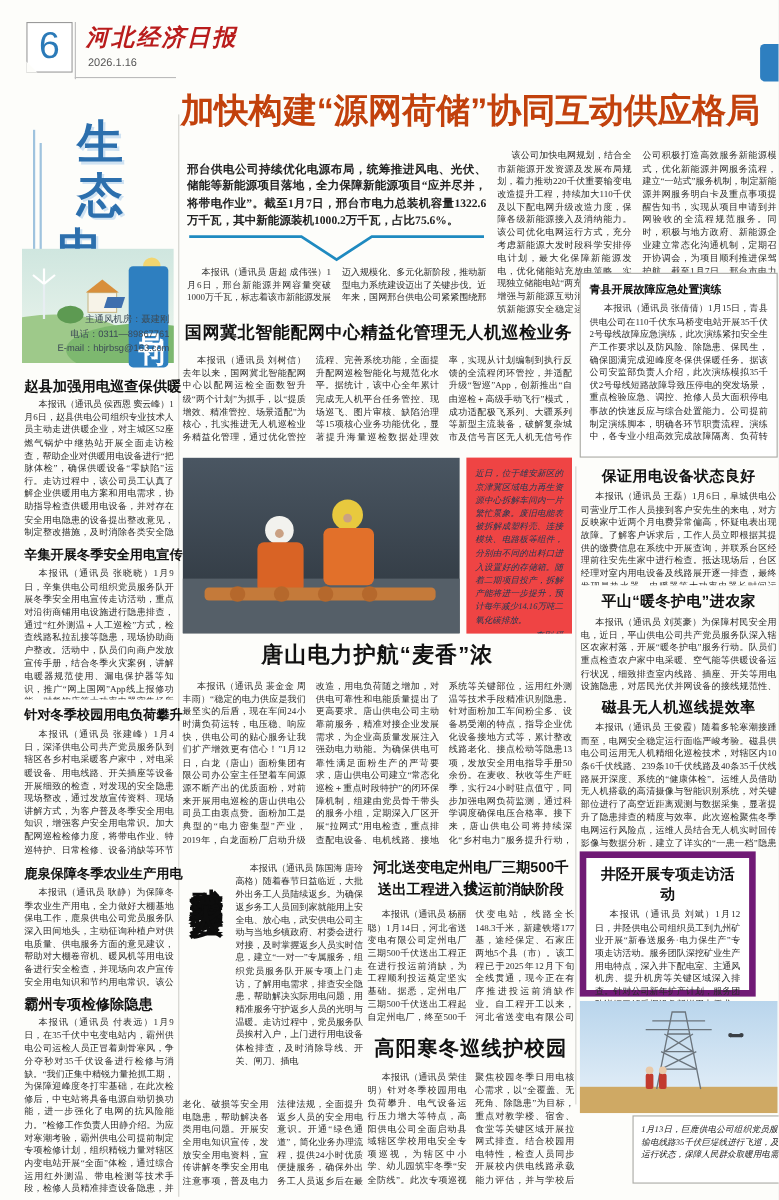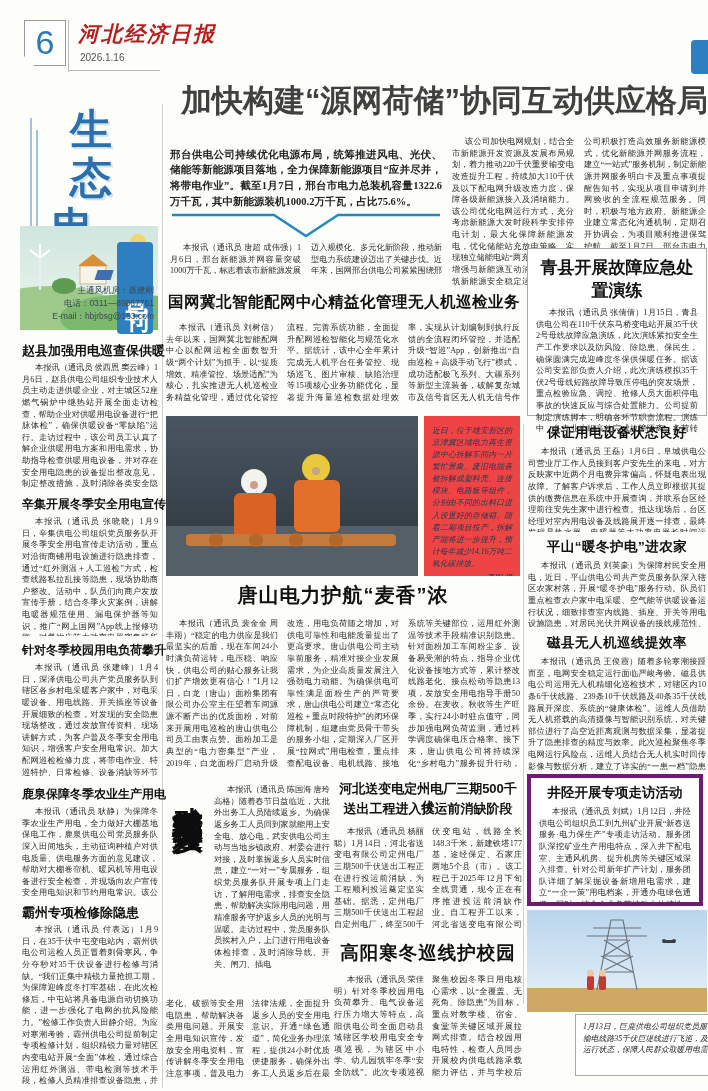--- a/index.html
+++ b/index.html
@@ -22,21 +22,21 @@
   .illus{position:absolute;left:20px;top:226px;width:138px;height:104px;}
   .contact{position:absolute;left:20px;top:284px;width:134px;text-align:right;font:8.5px "Liberation Sans",sans-serif;color:#3c4a55;line-height:1.55;}
   
   .vrule{position:absolute;width:1px;background:#d2d2cd;}
   
   .hl{font-family:"Liberation Sans",sans-serif;font-weight:900;color:#111;margin:0;}
   .body-sm{font-size:8.2px;line-height:1.42;text-align:justify;color:#2b2b2b;margin:0;overflow:hidden;}
   .indent{text-indent:1.6em;}
   
   .kicker{position:absolute;left:200px;top:46px;width:480px;text-align:center;font:600 21px "Liberation Serif",serif;color:#141414;letter-spacing:2px;}
-  .mainline{position:absolute;left:164px;top:80px;width:544px;text-align:right;font:900 31px "Liberation Sans",sans-serif;color:#404040;letter-spacing:0px;white-space:nowrap;}
+  .mainline{position:absolute;left:164px;top:80px;width:544px;text-align:left;font:900 31px "Liberation Sans",sans-serif;color:#c2410c;letter-spacing:0px;white-space:nowrap;}
   .lead-intro{position:absolute;left:170px;top:136px;width:272px;height:74px;font-weight:bold;font-size:10.5px;line-height:1.5;text-align:justify;overflow:hidden;}
   .divider{position:absolute;left:170px;top:212px;}
   .lead-bl{position:absolute;left:170px;top:242px;width:272px;height:46px;column-count:2;column-gap:10px;}
   .lead-br{position:absolute;left:452px;top:136px;width:254px;height:152px;column-count:2;column-gap:10px;}
   
   .feat-hl{position:absolute;left:166px;top:292px;width:354px;text-align:right;font-size:15.5px;letter-spacing:0.5px;}
   .feat-body{position:absolute;left:166px;top:322px;width:354px;height:92px;column-count:3;column-gap:9px;}
   
   .photo1{position:absolute;left:166px;top:416px;width:252px;height:160px;}
   .cap1{position:absolute;left:424px;top:416px;width:96px;height:160px;background:#ef4444;box-sizing:border-box;padding:9px 8px;
@@ -52,24 +52,24 @@
   .wuan-bot{position:absolute;left:166px;top:998px;width:164px;height:88px;column-count:2;column-gap:8px;}
   
   .song-hl1{position:absolute;left:334px;top:780px;width:188px;text-align:center;font-size:13px;}
   .song-hl2{position:absolute;left:334px;top:800px;width:188px;text-align:center;font-size:13px;}
   .song-body{position:absolute;left:334px;top:826px;width:188px;height:108px;column-count:2;column-gap:8px;}
   
   .gao-hl{position:absolute;left:334px;top:940px;width:188px;text-align:center;font-size:18.5px;letter-spacing:1px;}
   .gao-body{position:absolute;left:334px;top:974px;width:188px;height:112px;column-count:2;column-gap:8px;}
   
   .rbox{position:absolute;left:527px;top:248px;width:180px;height:168px;border:1px solid #a9a9a3;box-sizing:border-box;padding:7px 8px;background:#fff;}
-  .rbox .hl{text-align:center;font-size:17px;margin-bottom:5px;}
+  .rbox .hl{text-align:left;font-size:10px;margin-bottom:5px;}
   .r-art-hl{position:absolute;left:528px;width:178px;font-size:13.5px;text-align:center;letter-spacing:0.5px;}
   .r-art-body{position:absolute;left:528px;width:178px;}
-  .jbox{position:absolute;left:527px;top:774px;width:176px;height:132px;border:4px solid #701a75;box-sizing:border-box;padding:6px 8px;background:#fff;}
+  .jbox{position:absolute;left:527px;top:774px;width:160px;height:132px;border:6px solid #701a75;box-sizing:border-box;padding:6px 8px;background:#fff;}
   .jbox .hl{text-align:center;font-size:13.5px;margin-bottom:4px;}
   .photo2{position:absolute;left:527px;top:910px;width:180px;height:102px;}
   .cap2{position:absolute;left:527px;top:1014px;width:180px;height:62px;border:1px solid #a9a9a3;box-sizing:border-box;background:#fff;
         padding:6px 7px;font-style:italic;font-size:7.8px;line-height:1.5;text-align:justify;color:#222;overflow:hidden;margin-left:48px;}
   .cap2 .credit{float:right;}
   
   .l-art-hl{position:absolute;left:22px;width:136px;font-size:13px;letter-spacing:0px;white-space:nowrap;}
   .l-art-body{position:absolute;left:22px;width:136px;}
 </style>
 </head>

